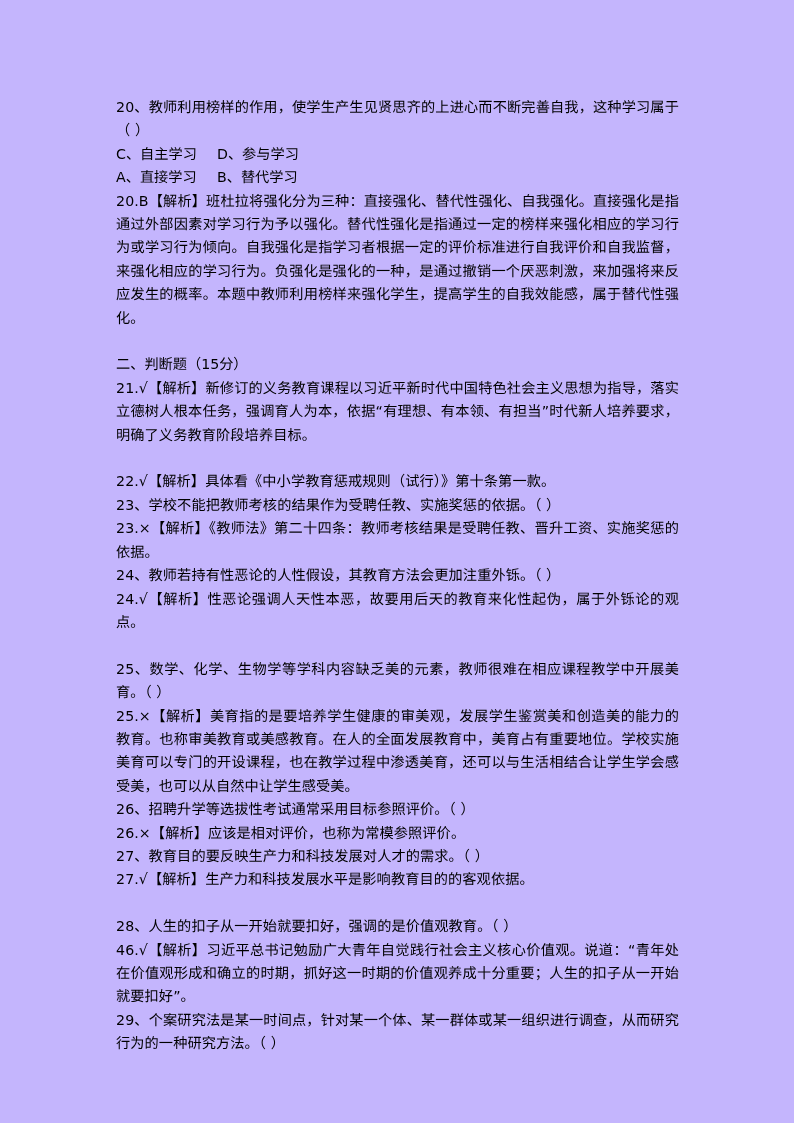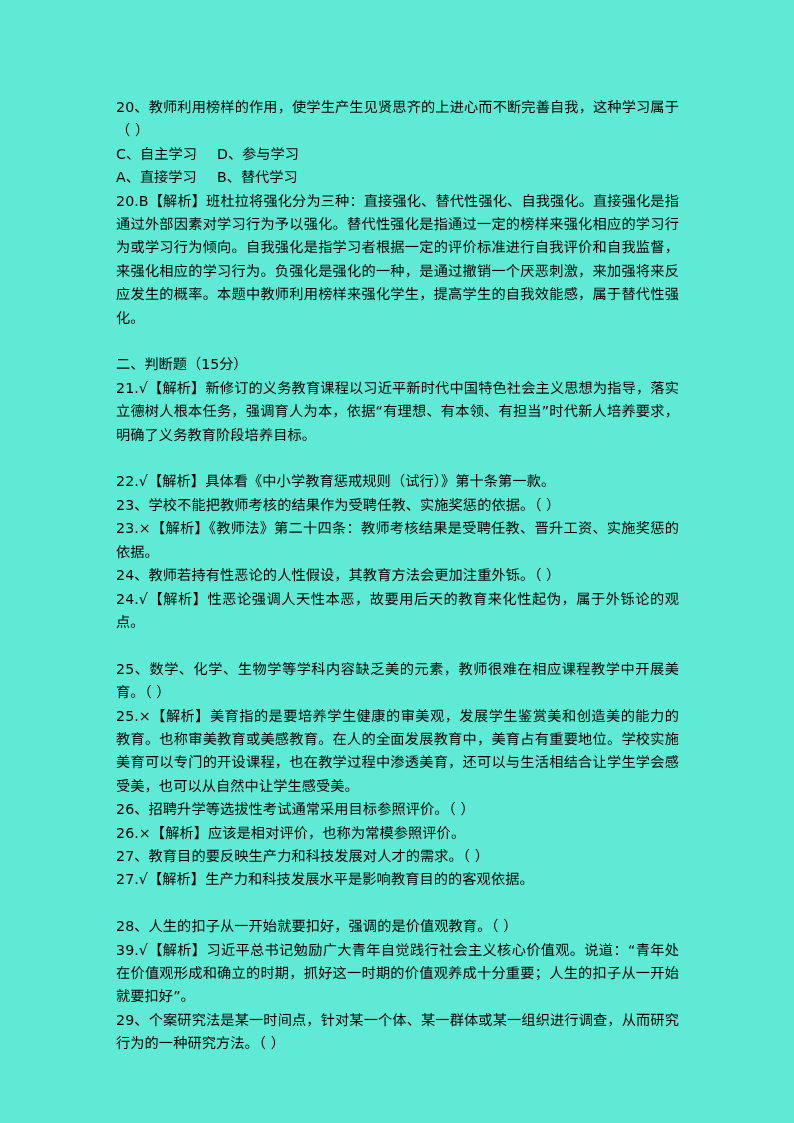--- a/index.html
+++ b/index.html
@@ -17,21 +17,21 @@
     color: #000000;
     -webkit-font-smoothing: none;
   }
 
   .page {
     position: absolute;
     left: 0;
     top: 0;
     width: 794px;
     height: 1123px;
-    background: #5eead4;
+    background: #c4b5fd;
   }
 
   .content {
     position: absolute;
     left: 116px;
     top: 96px;
     width: 563px;
   }
 
   .para {
@@ -107,18 +107,18 @@
 
     <p class="para q-stem">26、招聘升学等选拔性考试通常采用目标参照评价。（    ）</p>
     <p class="para q-exp">26.×【解析】应该是相对评价，也称为常模参照评价。</p>
 
     <p class="para q-stem">27、教育目的要反映生产力和科技发展对人才的需求。（    ）</p>
     <p class="para q-exp">27.√【解析】生产力和科技发展水平是影响教育目的的客观依据。</p>
 
     <div class="gap"></div>
 
     <p class="para q-stem">28、人生的扣子从一开始就要扣好，强调的是价值观教育。（    ）</p>
-    <p class="para q-exp">39.√【解析】习近平总书记勉励广大青年自觉践行社会主义核心价值观。说道：“青年处在价值观形成和确立的时期，抓好这一时期的价值观养成十分重要；人生的扣子从一开始就要扣好”。</p>
+    <p class="para q-exp">46.√【解析】习近平总书记勉励广大青年自觉践行社会主义核心价值观。说道：“青年处在价值观形成和确立的时期，抓好这一时期的价值观养成十分重要；人生的扣子从一开始就要扣好”。</p>
 
     <p class="para q-stem">29、个案研究法是某一时间点，针对某一个体、某一群体或某一组织进行调查，从而研究行为的一种研究方法。（    ）</p>
 
   </div>
 </div>
 
 </body></html>

